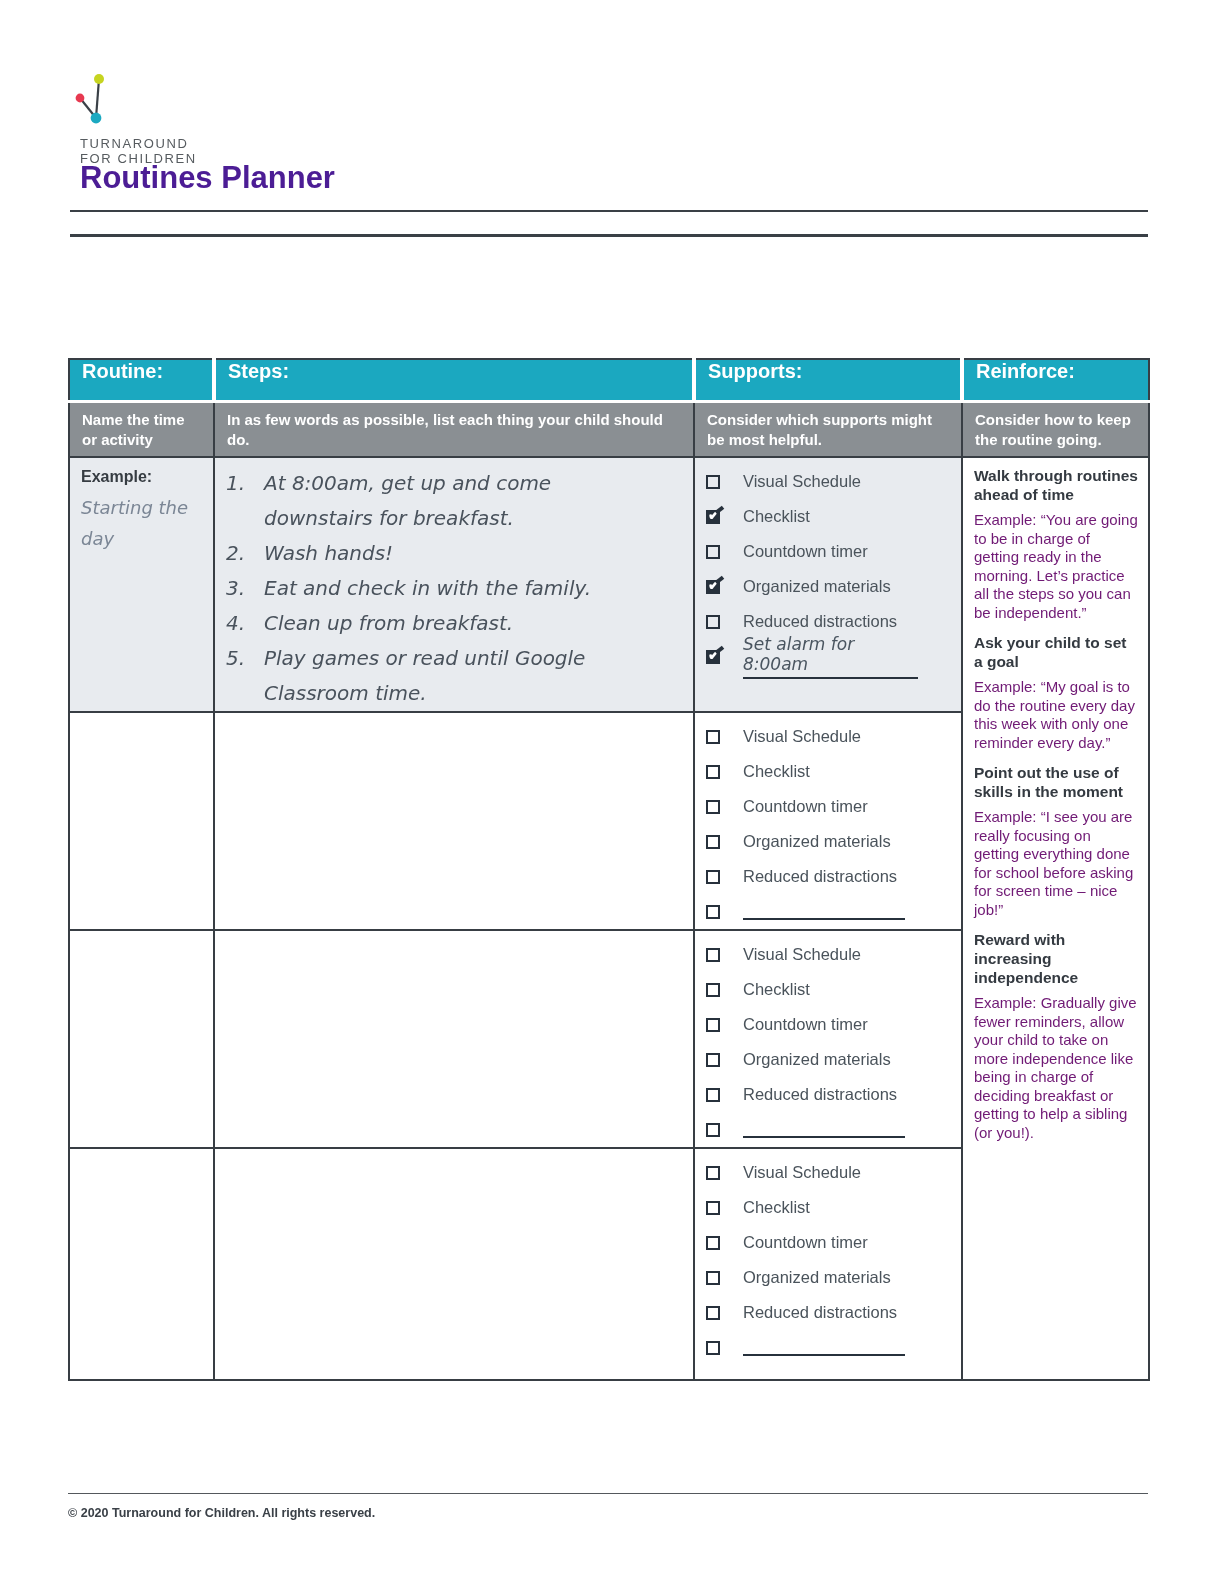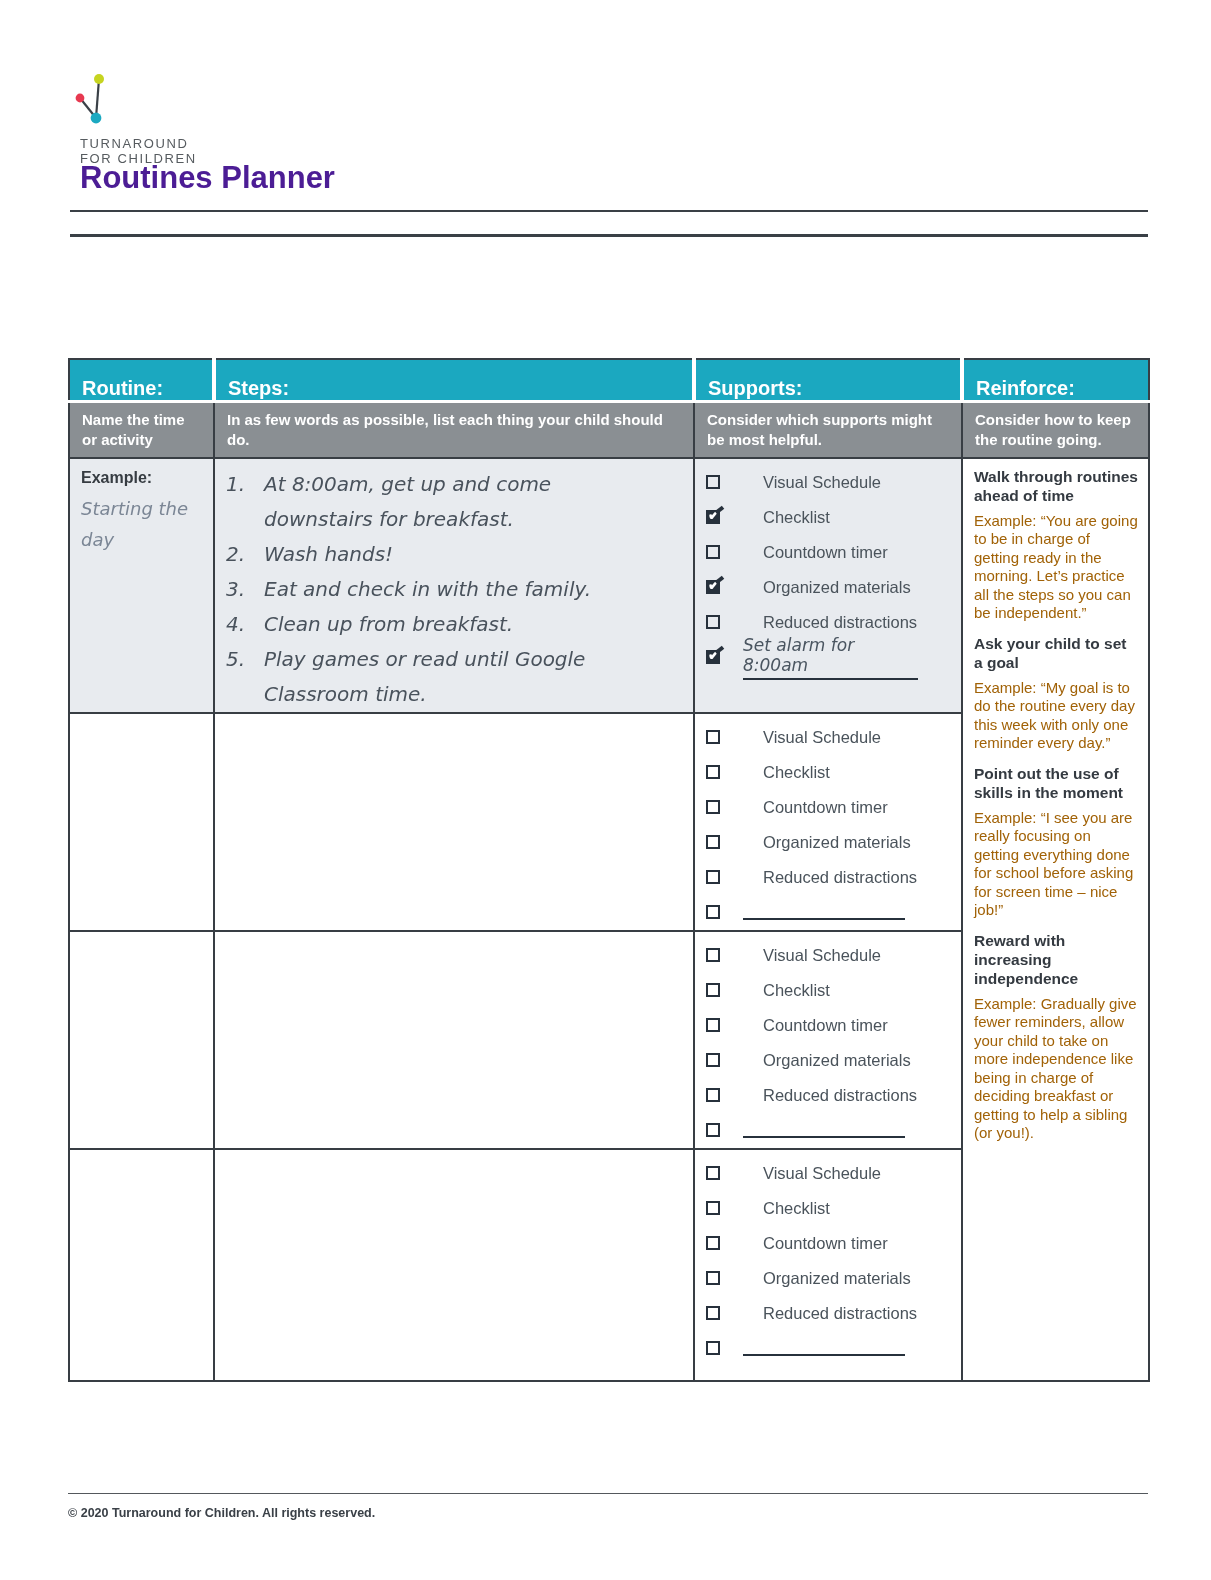--- a/index.html
+++ b/index.html
@@ -22,21 +22,21 @@
   .directions { position:absolute; left:80px; top:247px; width:1058px; }
   .directions h2 { font-size:16.5px; font-weight:bold; color:#363C42; margin-bottom:9px; }
   .directions p { font-size:15.5px; line-height:26px; color:#41464C; }
   
   table.planner { position:absolute; left:68px; top:358px; width:1080px;
                   border-collapse:collapse; table-layout:fixed; }
   table.planner col.c1 { width:145px; } table.planner col.c2 { width:480px; }
   table.planner col.c3 { width:268px; } table.planner col.c4 { width:187px; }
   table.planner th, table.planner td { vertical-align:top; }
   tr.head1 th { background:#1BA8C0; color:#fff; font-size:20px; font-weight:bold;
-                text-align:left; height:42px; padding:17px 10px 0 12px;
+                text-align:left; height:42px; padding:0 10px 0 12px;
                 border-right:4px solid #fff; border-bottom:3px solid #fff; }
   tr.head1 th:last-child { border-right:2px solid #383E44; }
   tr.head2 th { background:#8A8F93; color:#fff; font-size:15px; font-weight:bold;
                 text-align:left; height:56px; padding:7px 10px 0 12px; line-height:20px;
                 border:2px solid #383E44; }
   table.planner { border:2px solid #383E44; }
   table.planner td { border:2px solid #383E44;padding-left:11px; }
   td.ex { background:#E8EBEF; }
   td.r1 { height:228px; } td.r2 { height:214px; } td.r3 { height:211px; } td.r4 { height:232px; }
   
@@ -54,29 +54,29 @@
   td.supports-cell { padding:6px 8px 0 14px; }
   .support-item { height:35px; display:flex; align-items:center; }
   .cbx { position:relative; width:14px; height:14px; flex:none; margin-right:23px;
          border:2px solid #27313C; background:transparent; }
   .cbx.checked { background:#27313C; }
   .cbx .mark { display:none; }
   .cbx.checked .mark { display:block; position:absolute; left:0px; top:-4px;
          color:#ffffff; font-size:14px; font-weight:bold; line-height:14px; }
   .cbx.checked .tail { position:absolute; width:9px; height:4px; background:#27313C;
          right:-6px; top:-4px; transform:rotate(-38deg); }
-  .support-label { font-size:16.5px; color:#4A535B;margin-left:20px; }
+  .support-label { font-size:16.5px; color:#4A535B; }
   .blankline { display:inline-block; width:162px; height:16px; border-bottom:2px solid #27313C; }
   .hand-fill { font-size:17px; color:#4A5560; width:175px; border-bottom:2px solid #27313C;
                padding-bottom:3px; }
   
   td.reinforce-cell { padding:8px 9px 0 9px; background:#fff;margin-left:16px; }
   .rf-heading { font-size:15.5px; font-weight:bold; color:#343A41; line-height:19px; margin-top:11px; }
   .rf-heading:first-child { margin-top:0; }
-  .rf-body { font-size:15px; color:#a16207; line-height:18.5px; margin-top:7px; }
+  .rf-body { font-size:15px; color:#701a75; line-height:18.5px; margin-top:7px; }
   
   .footer-line { position:absolute; left:68px; top:1493px; width:1080px; height:1px; background:#53585C; }
   .footer-text { position:absolute; left:68px; top:1506px; font-size:12.5px; font-weight:bold; color:#3A4047; }
 </style>
 </head>
 <body>
 
 <div class="logo">
   <svg width="44" height="58" viewBox="0 0 44 58">
     <line x1="33" y1="13" x2="30" y2="52" stroke="#3A4047" stroke-width="2.2"></line>

